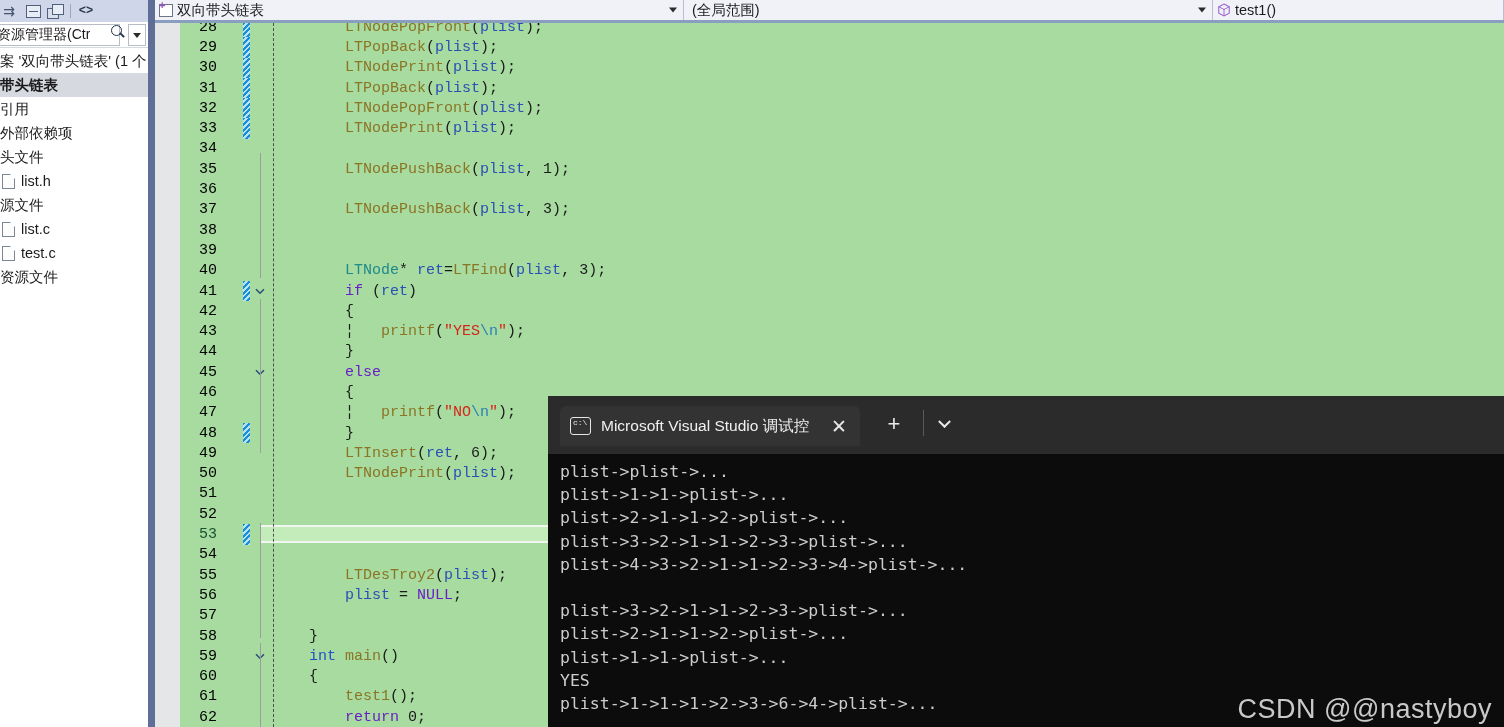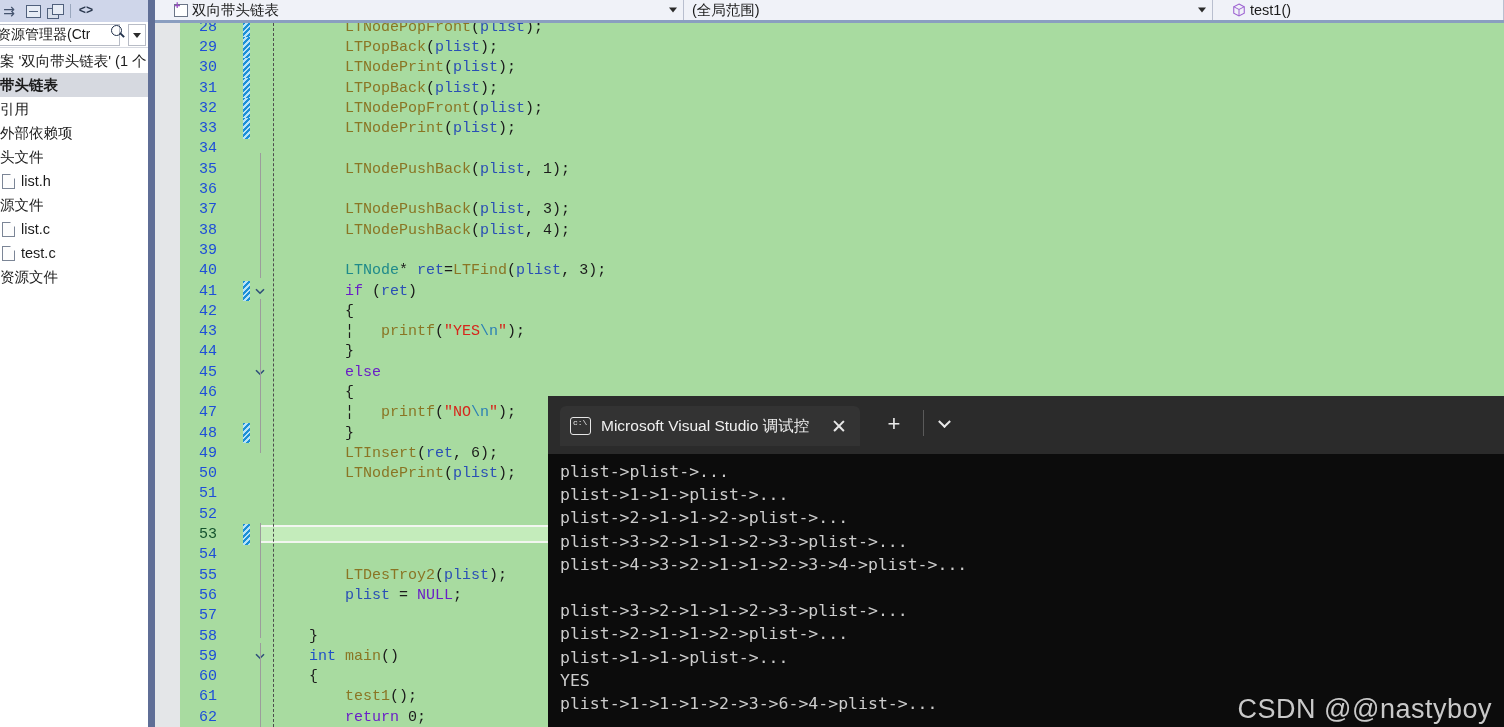--- a/index.html
+++ b/index.html
@@ -107,21 +107,21 @@
   }
   .nav-combo {
     position: relative; display:flex; align-items:center;
     border-right: 1px solid #b9bfcf; background:#f0f2f8;
   }
   .nav-combo.c1 { width: 529px; }
   .nav-combo.c2 { width: 529px; }
   .nav-combo.c3 { flex: 1; }
   .nav-txt {
     font-size: 14.5px; color: #1b1b1b; white-space: nowrap; overflow: hidden;
-    display:flex; align-items:center; gap:4px; padding-left: 19px;
+    display:flex; align-items:center; gap:4px; padding-left: 4px;
   }
   .combo-caret {
     position: absolute; right: 6px; top: 50%; transform: translateY(-50%);
     width:0;height:0;border-left:4px solid transparent;border-right:4px solid transparent;border-top:5px solid #2b2b2b;
   }
   .ico-vsproj {
     width: 14px; height: 13px; border: 1.4px solid #6b7587; background:#fff;
     position: relative; flex:0 0 auto;
   }
   .ico-vsproj::before {
@@ -143,21 +143,21 @@
     position: absolute; left: 0; top: 0; width: 25px; height: 100%;
     background: #e4e6e8;
   }
   .code-lines { position: absolute; left: 0; top: -6px; width: 100%; }
   .cl {
     position: relative; height: 20.3px; display: flex; align-items: center;
     font-family: "Liberation Mono", monospace; font-size: 15px;
   }
   .cl .lno {
     position: absolute; left: 0; width: 62px; text-align: right;
-    color: #1d4ed8; font-size: 15px; font-family: "Liberation Mono", monospace;
+    color: #000000; font-size: 15px; font-family: "Liberation Mono", monospace;
   }
   .cl.cur .lno { color: #14532d; }
   .cl .chg {
     position: absolute; left: 88px; width: 7px; height: 20.3px; top: 0;
   }
   .cl .chg.saved {
     background: repeating-linear-gradient(135deg,#1b8fd6 0 2px,#b7e3f7 2px 4px);
   }
   .cl .fold {
     position: absolute; left: 98px; width: 14px; top: 0; height: 20.3px;
@@ -398,21 +398,20 @@
         </div>
         <div class="cl">
           <span class="lno">36</span>
         </div>
         <div class="cl">
           <span class="lno">37</span>
           <span class="code"><span class="punc">        </span><span class="fn">LTNodePushBack</span><span class="punc">(</span><span class="var">plist</span><span class="punc">, </span><span class="num">3</span><span class="punc">);</span></span>
         </div>
         <div class="cl">
           <span class="lno">38</span>
-          <span class="code"><span class="punc">        </span><span class="fn">LTNodePushBack</span><span class="punc">(</span><span class="var">plist</span><span class="punc">, </span><span class="num">4</span><span class="punc">);</span></span>
         </div>
         <div class="cl">
           <span class="lno">39</span>
           <span class="code"></span>
         </div>
         <div class="cl">
           <span class="lno">40</span>
           <span class="code"><span class="punc">        </span><span class="ty">LTNode</span><span class="punc">* </span><span class="var">ret</span><span class="punc">=</span><span class="fn">LTFind</span><span class="punc">(</span><span class="var">plist</span><span class="punc">, </span><span class="num">3</span><span class="punc">);</span></span>
         </div>
         <div class="cl">

